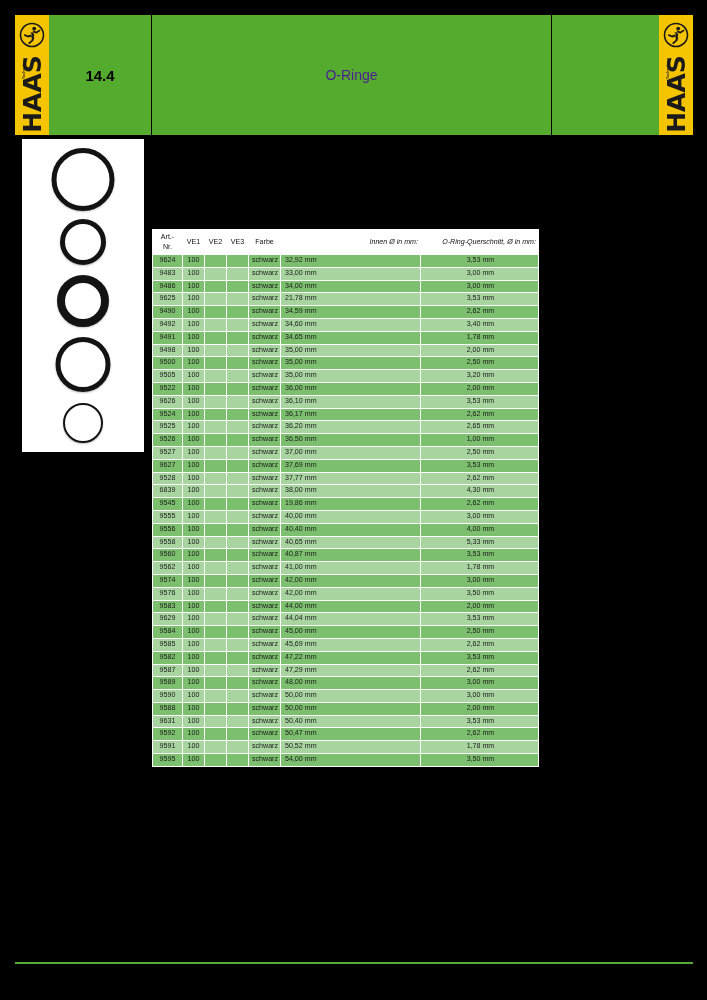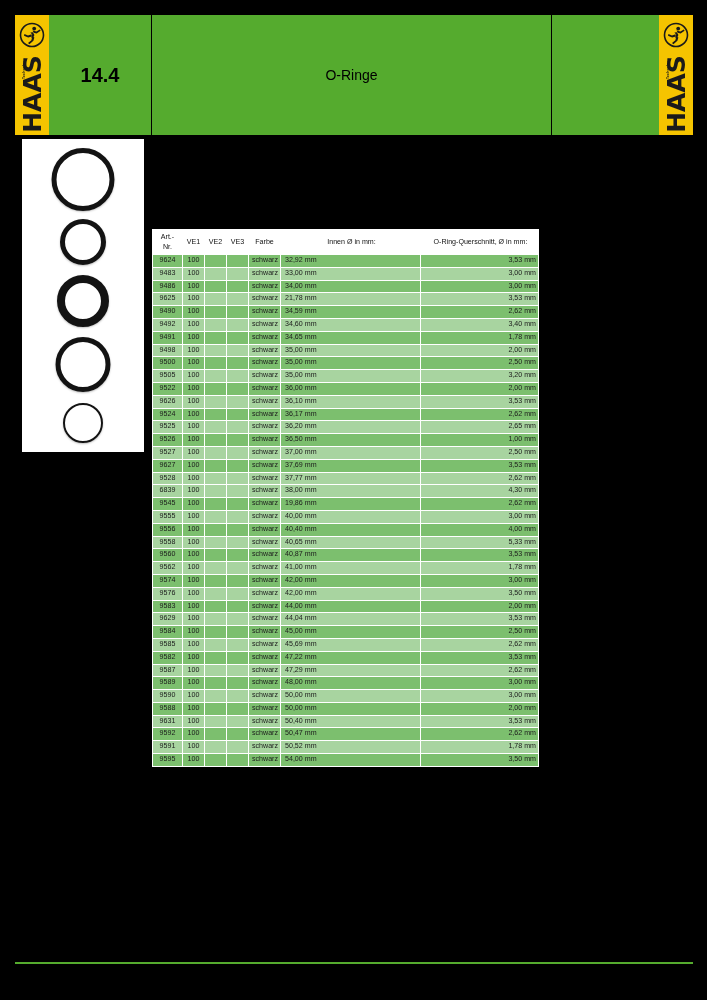--- a/index.html
+++ b/index.html
@@ -95,33 +95,33 @@
   #panel-chapter { left: 34px;  width: 102px; }
   #panel-title   { left: 137px; width: 399px; }
   #panel-blank   { left: 537px; width: 107px; }
 
   #panel-chapter .chapter-num {
     position: absolute;
     left: 0; right: 0;
     top: 50%;
     transform: translateY(-50%);
     text-align: center;
-    font-size: 20px;
+    font-size: 15px;
     font-weight: bold;
     color: #000;
   }
   #panel-title .title-text {
     position: absolute;
     left: 0; right: 0;
     top: 50%;
     transform: translateY(-50%);
     text-align: center;
     font-size: 14px;
     font-weight: normal;
-    color: #000000;
+    color: #4c1d95;
   }
 
   
   #photo-box {
     position: absolute;
     left: 22px;
     top: 139px;
     width: 122px;
     height: 313px;
     background: #ffffff;
@@ -180,34 +180,35 @@
     border-color: #ffffff;
     height: 24px;
     line-height: 10px;
     vertical-align: middle;
     text-align: center;
     font-size: 7.1px;
     padding: 0 2px;
     color: #111;
   }
   table.data thead th.left-align {
-    text-align: center;
+    text-align: right;
     padding-left: 4px;
+    font-style: italic;
   }
   table.data tbody tr.odd  td { background: #7cbf6e; }
   table.data tbody tr.even td { background: #a8d4a0; }
 
   table.data td.art {
     text-align: center;
     margin-top: 40px;
   }
   table.data td.ve  { text-align: center; }
   table.data td.farbe { text-align: right; }
   table.data td.inn   { text-align: left; padding-left: 4px; }
-  table.data td.que   { text-align: right; padding-left: 4px; }
+  table.data td.que   { text-align: center; padding-left: 4px; }
   table.data td.blank { }
 
   
   #footer-rule {
     position: absolute;
     left: 15px;
     top: 962px;
     width: 678px;
     height: 2px;
     background: #55ab2e;

